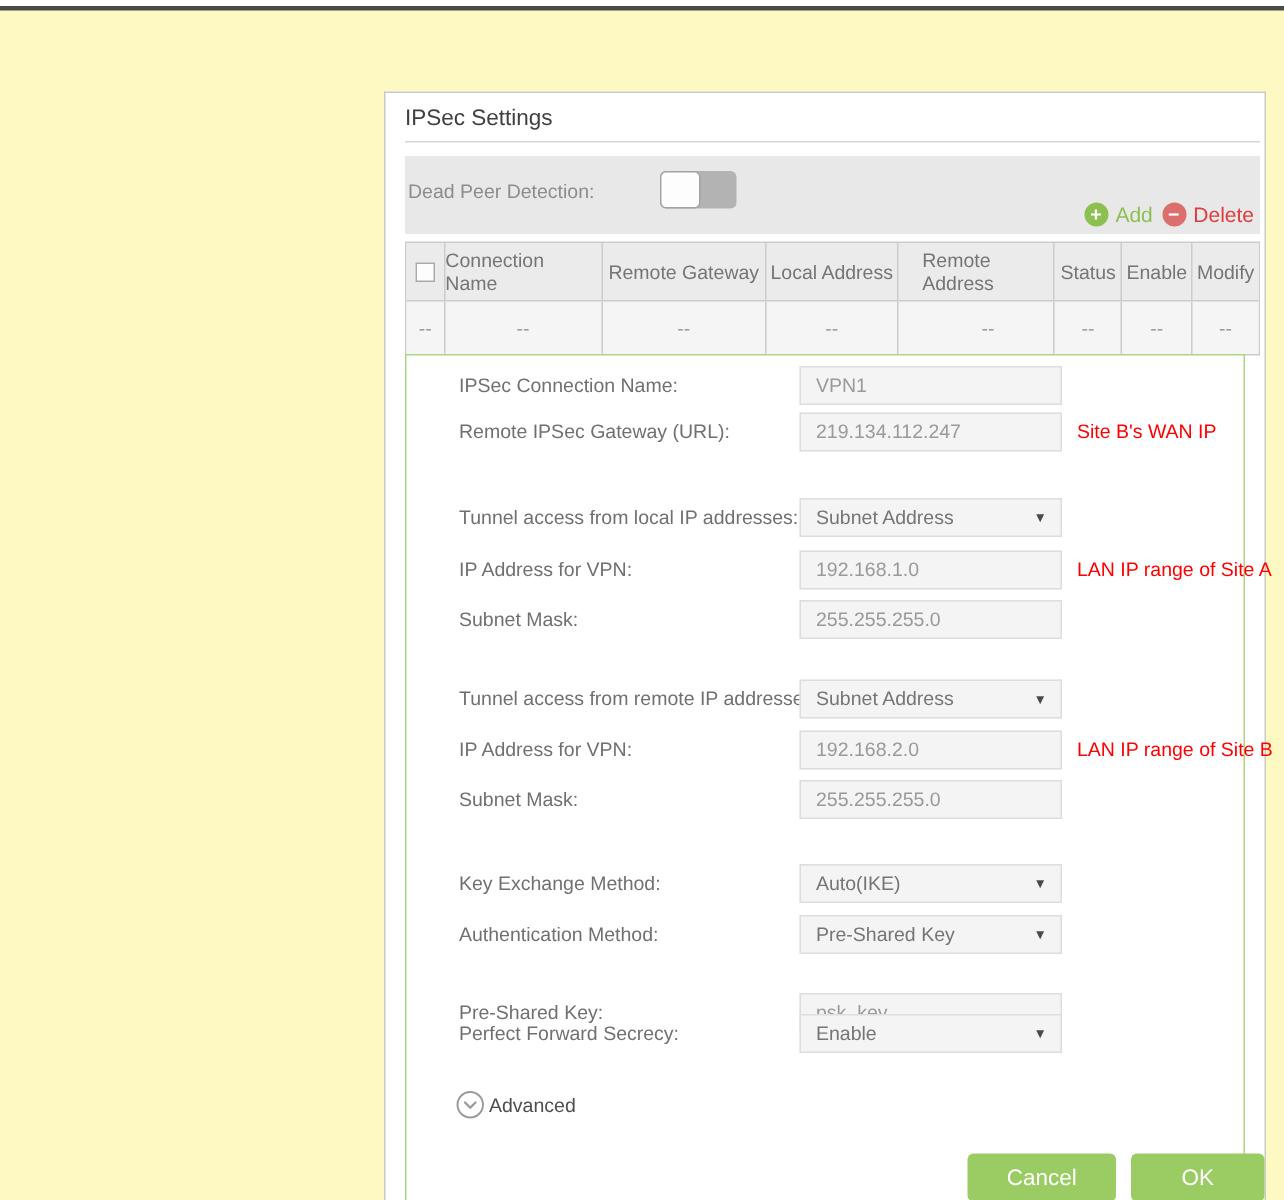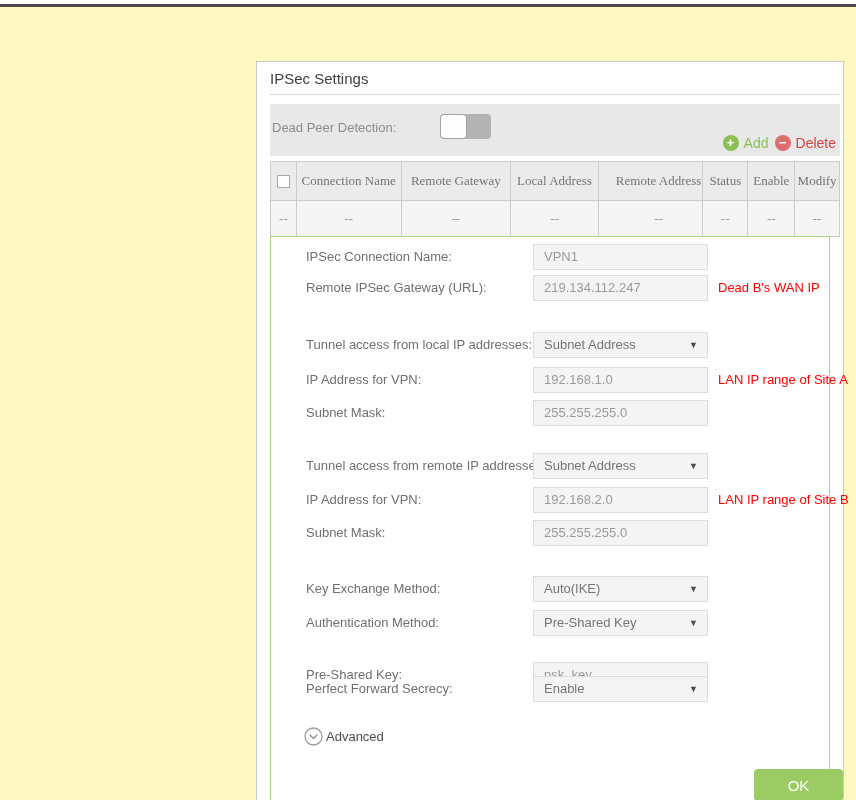--- a/index.html
+++ b/index.html
@@ -43,22 +43,22 @@
   .ic-del { background:#dd6e6e; }
   .add-btn, .del-btn { display:flex; align-items:center; gap:5px; font-size:14px; cursor:pointer; }
   .add-btn span.lbl { color:#8cc152; }
   .del-btn span.lbl { color:#e03c3c; }
 
   .conn-table { position:absolute; left:270px; top:157px; width:570px; border:1px solid #cccccc; font-size:13px; }
   .t-row { display:flex; }
   .t-row.head { background:#ebebeb; height:38px; color:#757575; }
   .t-row.empty { background:#f5f5f5; height:36px; color:#9a9a9a; border-top:1px solid #cccccc; }
   .t-cell {
-    display:flex; align-items:center; justify-content:center; text-align:center;
-    border-left:1px solid #cccccc; overflow:hidden;font-family:Liberation Serif, serif;
+    display:flex; align-items:center; justify-content:center; text-align:left;
+    border-left:1px solid #cccccc; overflow:hidden;
   }
   .t-cell:first-child { border-left:none; }
   .c0{width:25px;} .c1{width:105px;} .c2{width:110px;} .c3{width:88px;}
   .c4{width:105px;padding-left:16px;} .c5{width:45px;} .c6{width:47px;} .c7{width:45px;}
   .chk { width:13px; height:13px; background:#fdfdfd; border:1px solid #a9a9a9; cursor:pointer; }
 
   .green-box {
     position:absolute; left:270px; top:232px; width:560px; height:566px;
     border:1px solid #aed581; background:#ffffff;
   }
@@ -149,21 +149,21 @@
   <div class="green-box"></div>
 
   <div class="form-row" style="top:240px">
     <span class="flabel">IPSec Connection Name:</span>
     <div class="control">VPN1</div>
   </div>
 
   <div class="form-row" style="top:271px">
     <span class="flabel">Remote IPSec Gateway (URL):</span>
     <div class="control">219.134.112.247</div>
-    <span class="annot">Dead B's WAN IP</span>
+    <span class="annot">Site B's WAN IP</span>
   </div>
 
   <div class="form-row" style="top:328px">
     <span class="flabel">Tunnel access from local IP addresses:</span>
     <div class="control select">
       <span>Subnet Address</span>
       <span class="sel-arrow">▼</span>
     </div>
   </div>
 
@@ -227,15 +227,16 @@
   </div>
 
   <div class="advanced">
     <svg width="19" height="19" viewBox="0 0 19 19">
       <circle cx="9.5" cy="9.5" r="8.5" fill="none" stroke="#9a9a9a" stroke-width="1.3"></circle>
       <polyline points="6,8 9.5,11.5 13,8" fill="none" stroke="#9a9a9a" stroke-width="1.5" stroke-linecap="round" stroke-linejoin="round"></polyline>
     </svg>
     <span class="txt">Advanced</span>
   </div>
 
+  <div class="btn btn-cancel">Cancel</div>
   <div class="btn btn-ok">OK</div>
 
 </div>
 
 </body></html>

